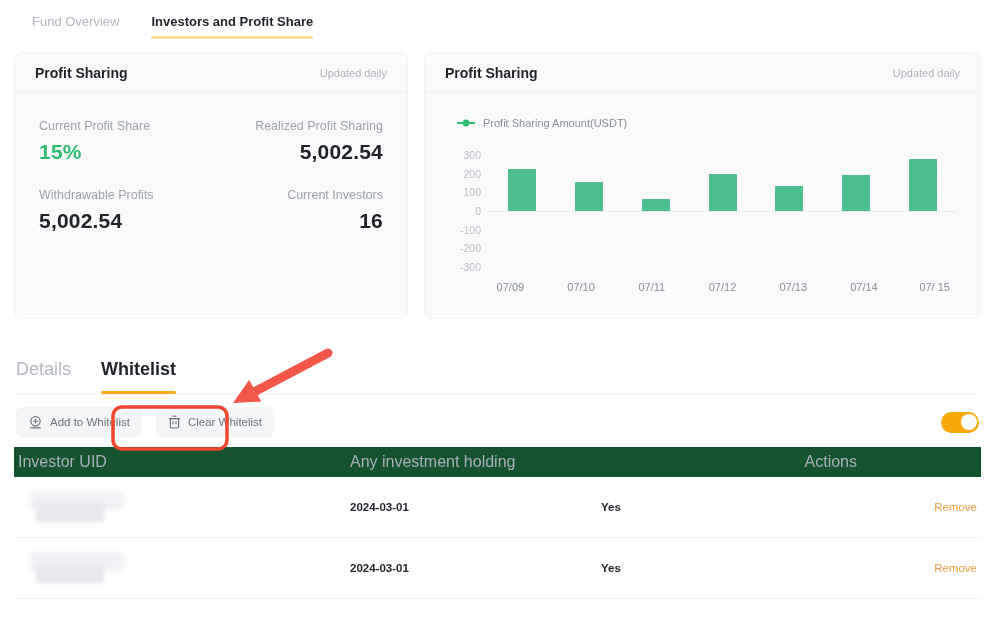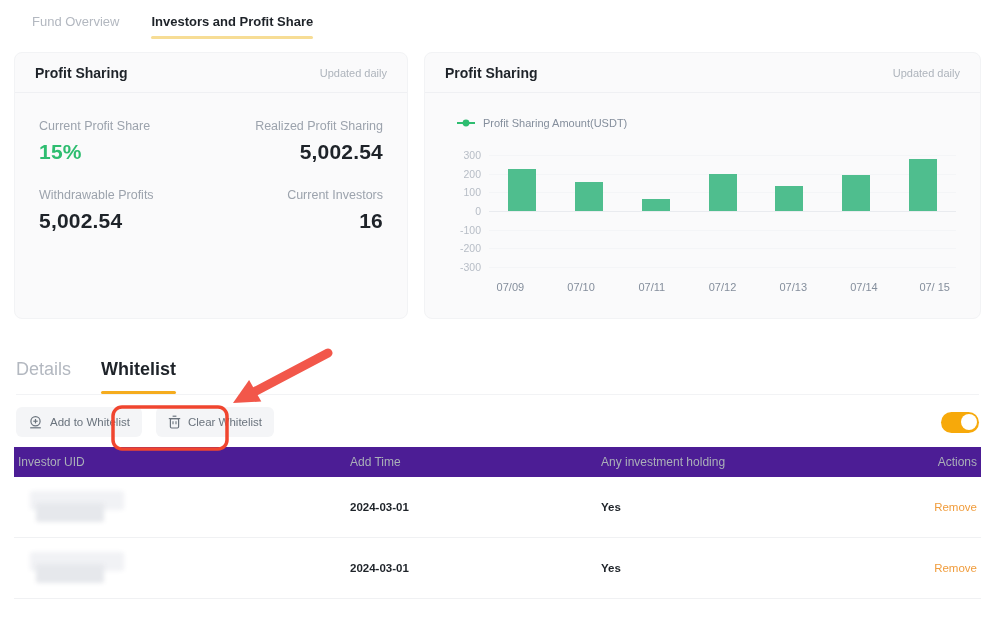--- a/index.html
+++ b/index.html
@@ -51,21 +51,21 @@
   .tb-btn { display:flex; align-items:center; gap:7px; height:30px; padding:0 12px; background:#F4F5F7; border:none; border-radius:6px; font-size:11.5px; color:#6A737D; cursor:pointer; font-family:inherit; }
   .tb-btn + .tb-btn { margin-left:14px;justify-content:flex-end; }
   .tb-btn svg { display:block; }
   .toggle { margin-left:auto; width:38px; height:21px; border-radius:11px; background:#D9DDE2; position:relative; cursor:pointer; }
   .toggle.on { background:#F7A90A; }
   .toggle .knob { position:absolute; top:2.5px; left:2.5px; width:16px; height:16px; border-radius:50%; background:#fff; transition:left .1s; }
   .toggle.on .knob { left:19.5px; }
 
   
   .table { margin:8px 14px 0 14px; }
-  .thead { display:grid; grid-template-columns:332px 251px 1fr 120px; align-items:center; height:30px; background:#4c1d95; font-size:12px; color:#AAB0B8; padding:0 4px; }
+  .thead { display:grid; grid-template-columns:332px 251px 1fr 120px; align-items:center; height:30px; background:#14532d; font-size:16px; color:#AAB0B8; padding:0 4px; }
   .thead .h-actions { text-align:right; }
   .trow { display:grid; grid-template-columns:332px 251px 1fr 120px; align-items:center; height:61px; border-bottom:1px solid #F0F1F3; font-size:11.5px; padding:0 4px; }
   .cell-bold { font-weight:bold; color:#1E2329; }
   .cell-action { text-align:right; }
   .remove-link { color:#F09C3C; cursor:pointer; font-size:11.5px; }
   .uid-blur { position:relative; height:34px; width:120px; }
   .uid-blur .b1 { position:absolute; left:12px; top:1px; width:94px; height:19px; background:#F1F2F5; filter:blur(2px); border-radius:2px; }
   .uid-blur .b2 { position:absolute; left:18px; top:13px; width:68px; height:19px; background:#E6E8EC; filter:blur(2px); border-radius:2px; }
 
   
@@ -193,21 +193,20 @@
       <span>Clear Whitelist</span>
     </button>
     <div class="toggle on">
       <div class="knob"></div>
     </div>
   </div>
 
   <div class="table">
     <div class="thead">
       <div>Investor UID</div>
-      <div>Add Time</div>
       <div>Any investment holding</div>
       <div class="h-actions">Actions</div>
     </div>
 
     <div class="trow">
       <div class="uid-blur">
           <div class="b1"></div>
           <div class="b2"></div>
         </div>
       <div class="cell-bold">2024-03-01</div>

